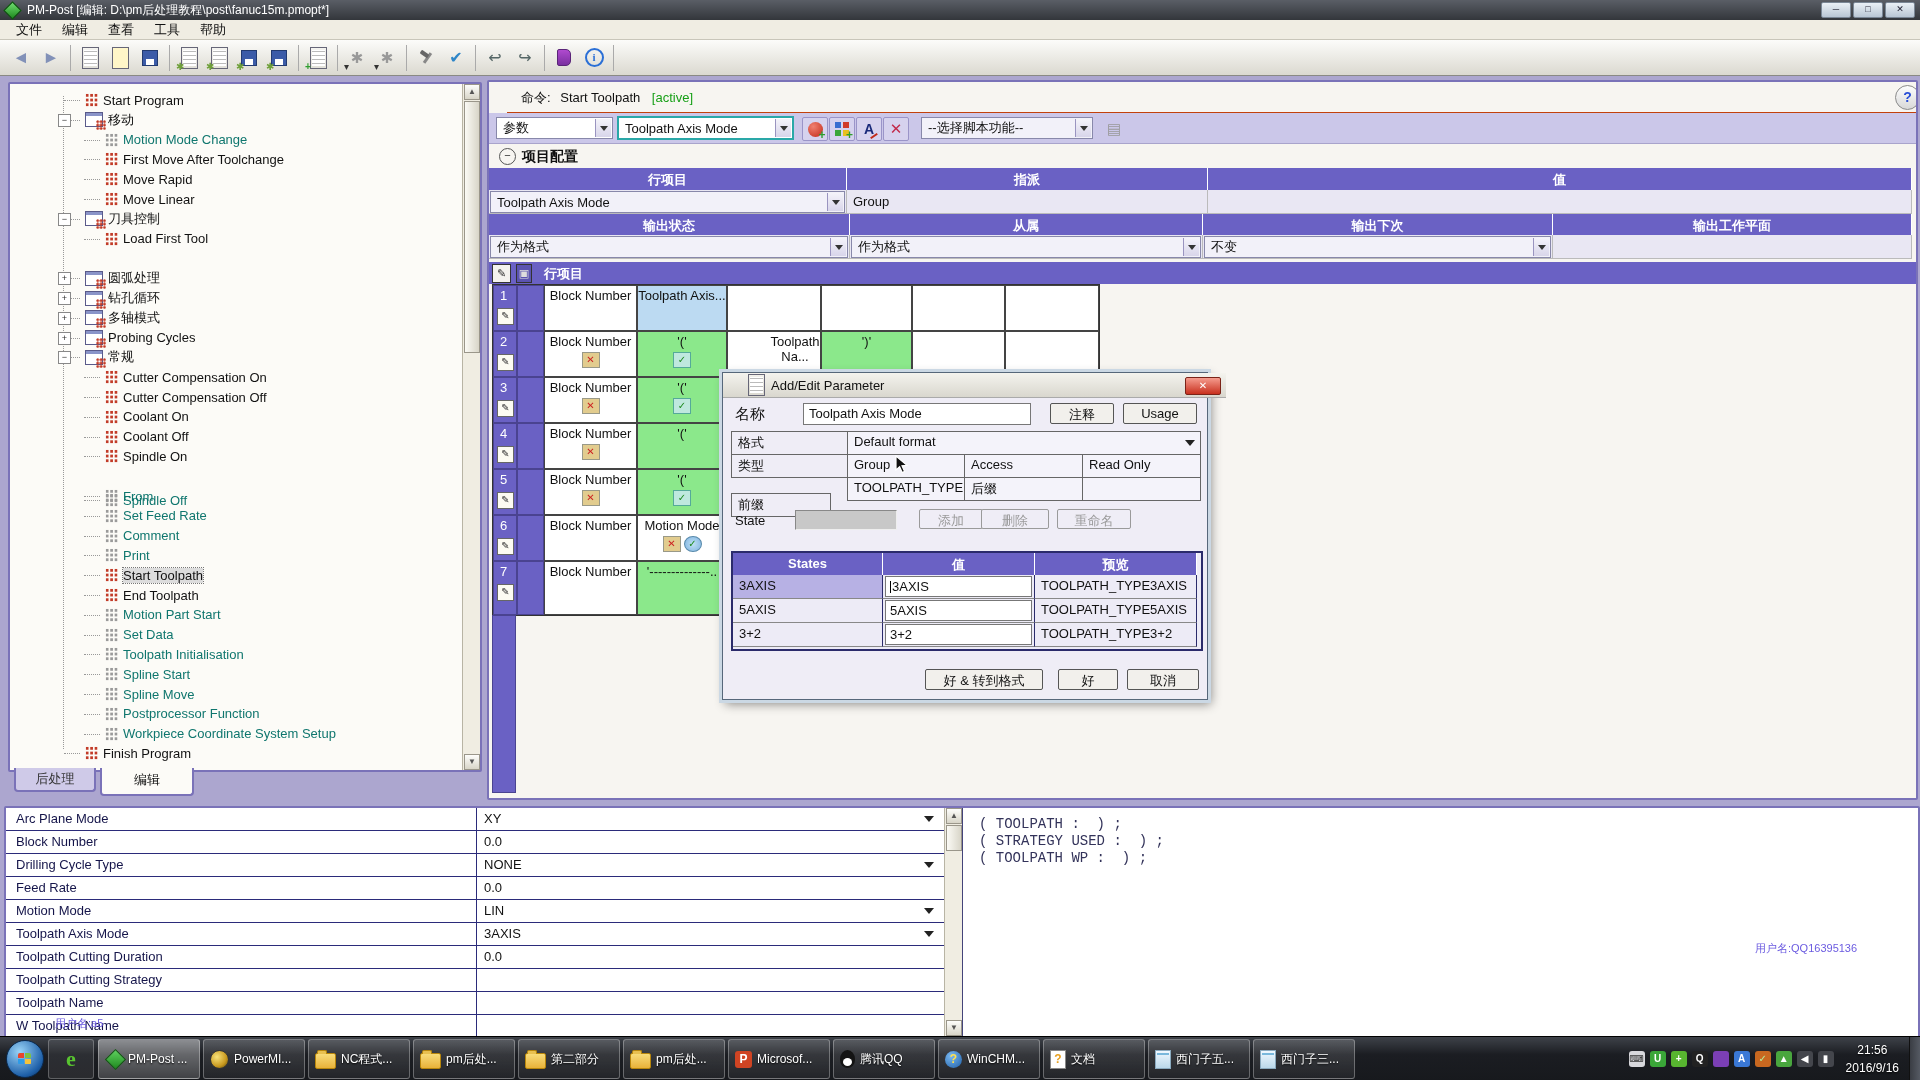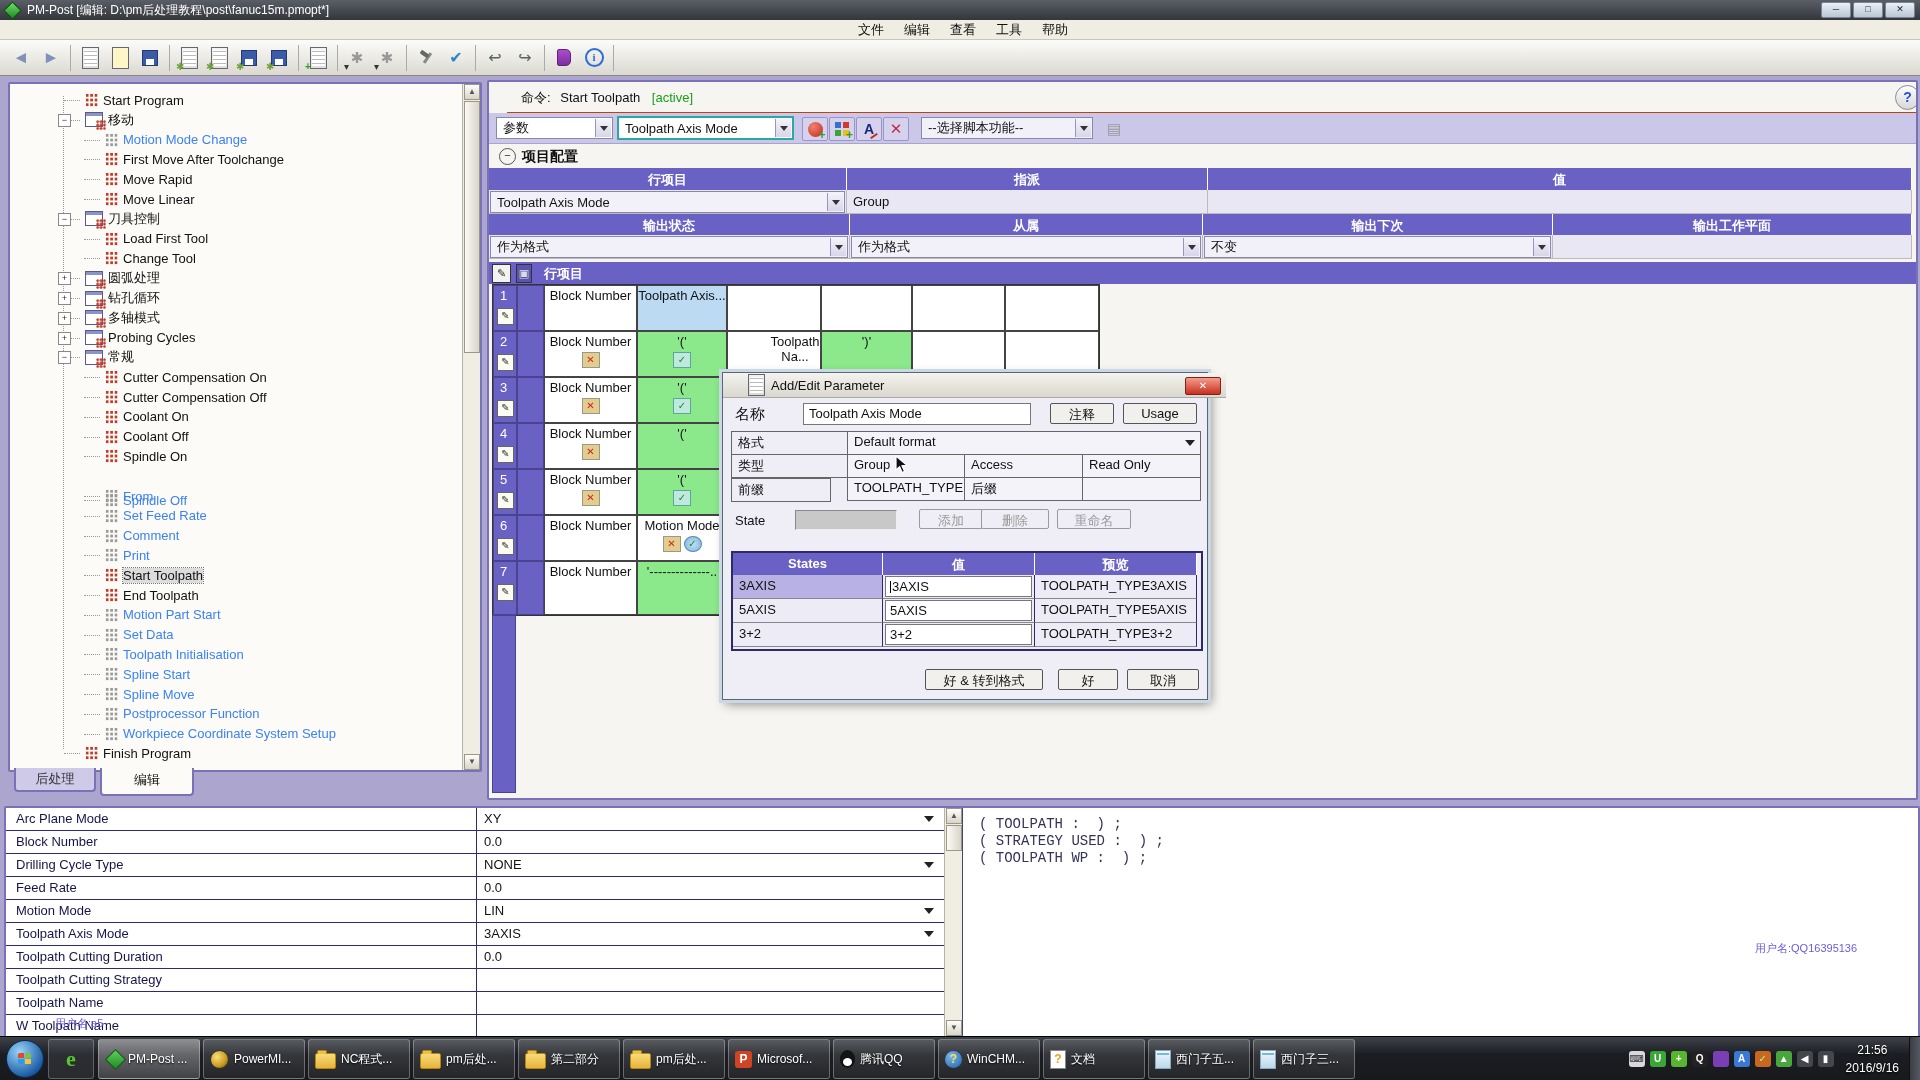--- a/index.html
+++ b/index.html
@@ -8,21 +8,21 @@
        background:#ACA6CF;}
   .abs{position:absolute;}
   
   #titlebar{left:0;top:0;width:1920px;height:20px;background:linear-gradient(#5A5E66,#33363B);
             display:flex;align-items:center;color:#fff;font-size:12px;}
   .win-ic{width:11px;height:11px;transform:rotate(45deg);background:linear-gradient(135deg,#6FDC6F,#1E8A1E);
           border:1px solid #0C5A0C;margin:0 8px 0 6px;flex:none;}
   .winbtn{width:28px;height:14px;margin-left:2px;border:1px solid #7A8796;border-radius:2px;
           background:linear-gradient(#EAF0F6,#B9C6D4);color:#223;font-size:9px;line-height:12px;text-align:center;}
   #menubar{left:0;top:20px;width:1920px;height:20px;background:#F0EDE3;border-bottom:1px solid #C9C6BA;
-           display:flex;align-items:center;padding-left:6px;box-sizing:border-box;justify-content:center;}
+           display:flex;align-items:center;padding-left:6px;box-sizing:border-box;}
   .menu-item{padding:2px 10px;}
   #toolbar{left:0;top:40px;width:1920px;height:36px;background:linear-gradient(#FCFCFA,#DBD9D0);
            border-bottom:1px solid #8a8a84;display:flex;align-items:center;padding-left:6px;box-sizing:border-box;}
   .tbi{width:30px;height:28px;display:flex;align-items:center;justify-content:center;position:relative;}
   .tbsep{width:1px;height:26px;background:#aaa;margin:0 4px;}
   .g-arrow{font-size:17px;color:#8291B8;line-height:1;}
   .pgic{width:13px;height:16px;background:#fff;border:1px solid #667;
         background-image:repeating-linear-gradient(180deg,transparent 0 3px,#bbb 3px 4px);background-clip:content-box;padding:2px 1px;}
   .flp{width:14px;height:14px;background:#3B5BA8;border:1px solid #223a70;position:relative;}
   .flp::before{content:"";position:absolute;left:3px;bottom:0;width:8px;height:6px;background:#fff;}
@@ -47,21 +47,21 @@
   .exp{position:absolute;width:11px;height:11px;background:#fff;border:1px solid #888;
        font-size:9px;line-height:10px;text-align:center;color:#333;top:4px;}
   .t-red,.t-gray{width:13px;height:14px;flex:none;
        background-image:radial-gradient(circle,#C23B28 1.4px,rgba(0,0,0,0) 1.5px);background-size:4.4px 4.7px;}
   .t-gray{background-image:radial-gradient(circle,#9a9a9a 1.4px,rgba(0,0,0,0) 1.5px);}
   .t-group{width:16px;height:13px;border:1px solid #5a5a8a;background:#fff;position:relative;flex:none;}
   .t-group::before{content:"";position:absolute;left:0;top:0;right:0;height:3px;background:#8a94c8;}
   .t-group::after{content:"";position:absolute;right:-4px;bottom:-4px;width:10px;height:10px;
        background-image:radial-gradient(circle,#C23B28 1.3px,rgba(0,0,0,0) 1.4px);background-size:3.4px 3.4px;}
   .tlabel{margin-left:5px;white-space:nowrap;}
-  .tlabel.gray{color:#3b82f6;}
+  .tlabel.gray{color:#0f766e;}
   .tlabel.sel{background:#DCDCDC;outline:1px dotted #777;}
   .sbar{position:absolute;background:#F0EDE2;border-left:1px solid #b8b4a4;}
   .sbtn{position:absolute;left:1px;right:0;height:16px;background:linear-gradient(#FDFDFB,#D8D5C8);
         border:1px solid #9a968a;box-sizing:border-box;text-align:center;font-size:8px;line-height:14px;color:#555;}
   .sthumb{position:absolute;left:1px;right:0;background:linear-gradient(90deg,#FBFAF5,#D8D5C8);border:1px solid #9a968a;}
   
   .tab{position:absolute;border:2px solid #7A72B8;border-top:none;border-radius:0 0 4px 4px;
        text-align:center;box-sizing:border-box;}
   #tabPost{left:14px;top:768px;width:82px;height:24px;background:#CFCAE8;line-height:22px;color:#333;}
   #tabEdit{left:100px;top:768px;width:94px;height:28px;background:#FCFBF7;line-height:24px;z-index:5;}
@@ -333,25 +333,20 @@
           <span class="conn" style="left: 54px; width: 16px;"></span>
           <span class="exp" style="left: 48px;">−</span>
           <span class="t-group" style="margin-left: 75px;"></span>
           <span class="tlabel">刀具控制</span>
         </div>
         <div class="trow" style="top: 144.6px;">
           <span class="conn" style="left: 74px; width: 16px;"></span>
           <span class="t-red" style="margin-left: 95px;"></span>
           <span class="tlabel">Load First Tool</span>
         </div>
-        <div class="trow" style="top: 164.4px;">
-          <span class="conn" style="left: 74px; width: 16px;"></span>
-          <span class="t-red" style="margin-left: 95px;"></span>
-          <span class="tlabel">Change Tool</span>
-        </div>
         <div class="trow" style="top: 184.2px;">
           <span class="conn" style="left: 54px; width: 16px;"></span>
           <span class="exp" style="left: 48px;">+</span>
           <span class="t-group" style="margin-left: 75px;"></span>
           <span class="tlabel">圆弧处理</span>
         </div>
         <div class="trow" style="top: 204px;">
           <span class="conn" style="left: 54px; width: 16px;"></span>
           <span class="exp" style="left: 48px;">+</span>
           <span class="t-group" style="margin-left: 75px;"></span>
@@ -786,21 +781,21 @@
 
     <span class="dtbl-cell" style="left:8px;top:58px;width:117px;height:24px;background:#EFEDF6;">格式</span>
     <span class="dtbl-cell" style="left:124px;top:58px;width:354px;height:24px;">
       <span>Default format</span>
       <span style="position:absolute;right:5px;top:8px;width:0;height:0;border:5px solid transparent;border-top:6px solid #222;"></span>
     </span>
     <span class="dtbl-cell" style="left:8px;top:81px;width:117px;height:24px;background:#EFEDF6;">类型</span>
     <span class="dtbl-cell" style="left:124px;top:81px;width:118px;height:24px;">Group</span>
     <span class="dtbl-cell" style="left:241px;top:81px;width:119px;height:24px;">Access</span>
     <span class="dtbl-cell" style="left:359px;top:81px;width:119px;height:24px;">Read Only</span>
-    <span class="dtbl-cell" style="left:8px;top:105px;width:100px;height:24px;background:#EFEDF6;">前缀</span>
+    <span class="dtbl-cell" style="left:8px;top:120px;width:100px;height:24px;background:#EFEDF6;">前缀</span>
     <span class="dtbl-cell" style="left:124px;top:104px;width:118px;height:24px;">TOOLPATH_TYPE</span>
     <span class="dtbl-cell" style="left:241px;top:104px;width:119px;height:24px;">后缀</span>
     <span class="dtbl-cell" style="left:359px;top:104px;width:119px;height:24px;"></span>
 
     <span class="dlbl" style="left:12px;top:140px;">State</span>
     <span class="abs" style="left:72px;top:137px;width:100px;height:18px;background:#C8C8C8;border:1px solid #888;border-right-color:#eee;border-bottom-color:#eee;"></span>
     <span class="dbtn dis" style="left:196px;top:136px;width:64px;height:20px;">添加</span>
     <span class="dbtn dis" style="left:258px;top:136px;width:68px;height:20px;">删除</span>
     <span class="dbtn dis" style="left:334px;top:136px;width:74px;height:20px;">重命名</span>
 

